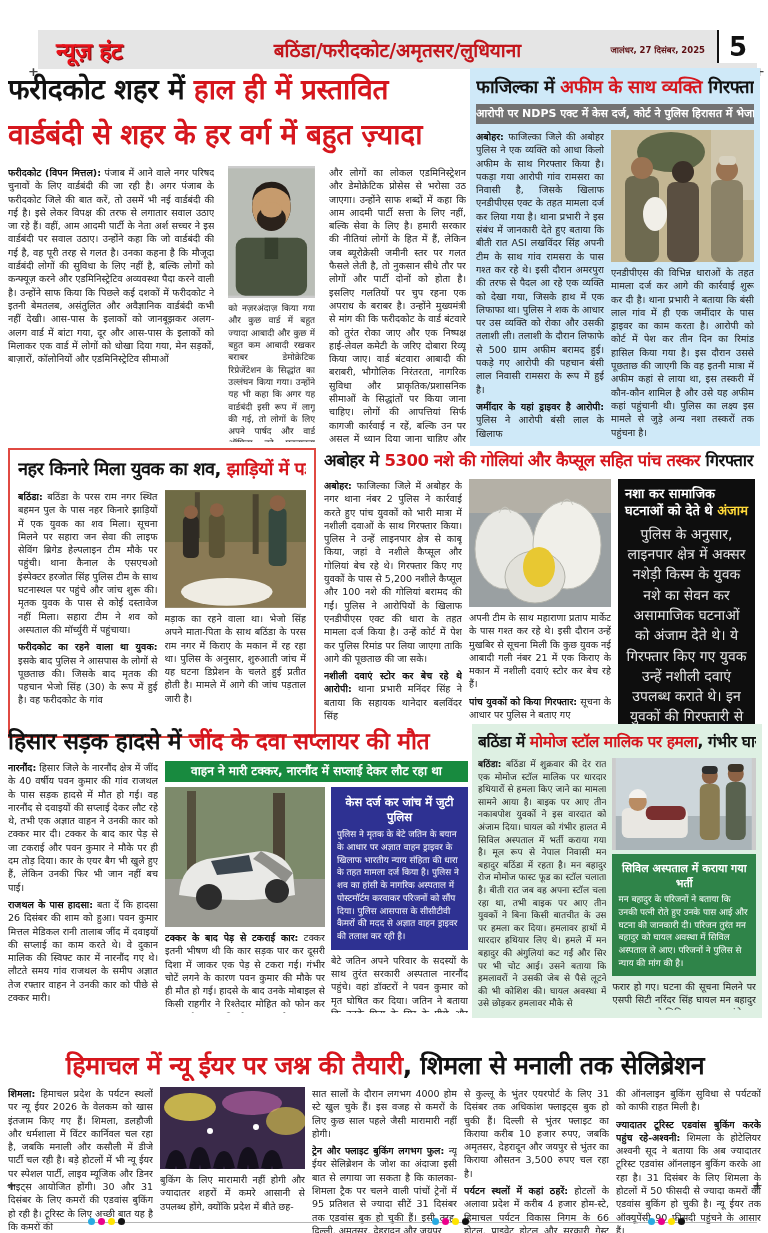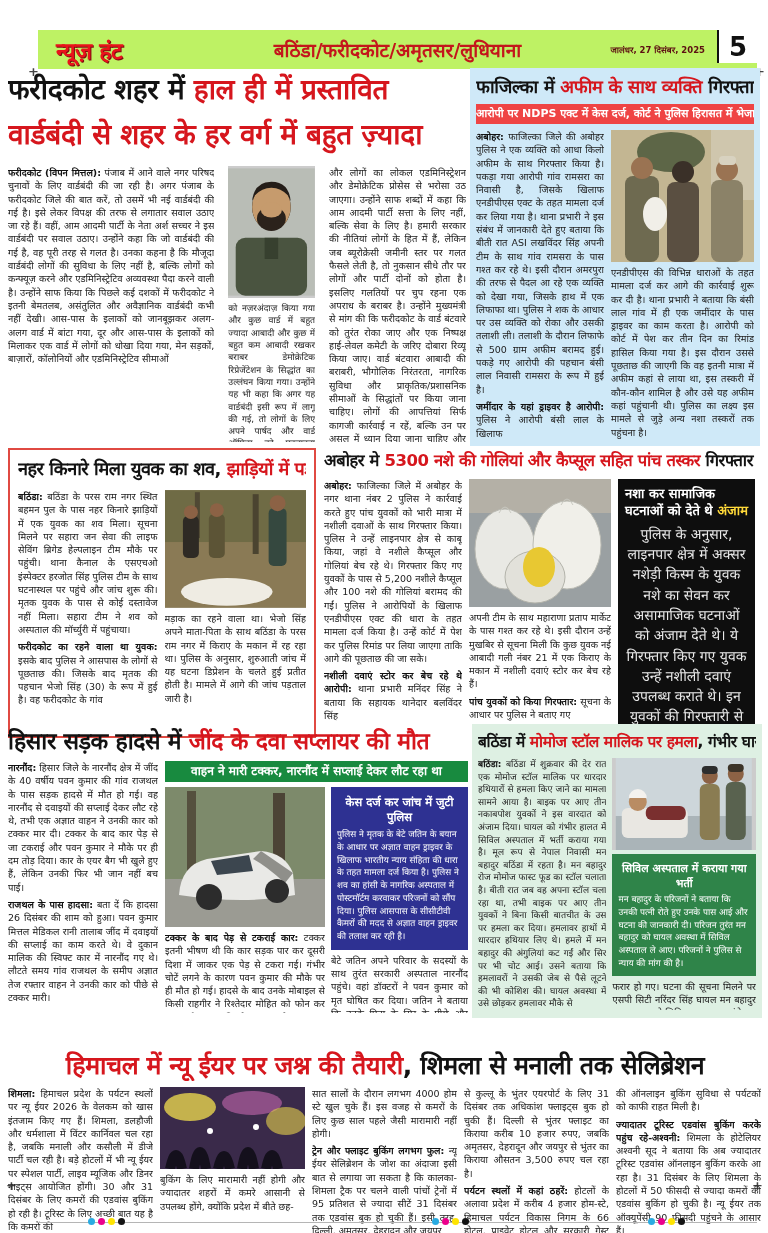--- a/index.html
+++ b/index.html
@@ -8,21 +8,21 @@
   .abs { position:absolute; }
 
   
   .regplus { position:absolute; font-size:13px; color:#444; font-weight:bold; }
   .regline { position:absolute; left:38px; top:1222px; width:719px; height:1px; background:#b5b5b5; }
   .dots { position:absolute; top:1218px; display:flex; gap:3px; }
   .dots i { width:7px; height:7px; border-radius:50%; display:block; }
   .d-c{background:#29abe2}.d-m{background:#ec008c}.d-y{background:#ffe400}.d-k{background:#141414}
 
   
-  .masthead { position:absolute; left:38px; top:30px; width:719px; height:39px; background:#bef264; display:flex; align-items:center; }
+  .masthead { position:absolute; left:38px; top:30px; width:719px; height:39px; background:#e5e5e5; display:flex; align-items:center; }
   .logo { font-size:23px; font-weight:900; color:#e8131b; padding-left:18px; white-space:nowrap;
           text-shadow:1px 1px 0 #7a0d10; letter-spacing:-0.5px; }
   .regions { position:absolute; left:50%; transform:translateX(-50%); font-size:19px; font-weight:900; color:#c3161c; white-space:nowrap; }
   .dateline { position:absolute; right:52px; font-size:8.5px; font-weight:bold; color:#5d0f12; }
   .pagenum { position:absolute; right:0; top:0; width:40px; height:33px; background:#ffffff; border-left:2px solid #111;
              display:flex; align-items:center; justify-content:center; font-size:26px; font-weight:900; color:#111; }
 
   
   .hl { font-weight:800; color:#121212; letter-spacing:-0.3px; }
   .hl .r { color:#d6161d; }
@@ -34,21 +34,21 @@
   .clip { overflow:hidden; }
   .cols { display:flex; }
 
   
   .a1 { left:8px; top:68px; width:458px; height:378px; }
   .a1 .hl { font-size:28px; line-height:1.6; height:92px; overflow:hidden; }
   .a1 .cols { gap:14px; margin-top:6px; height:276px; }
 
   .a2 { left:470px; top:68px; width:290px; height:378px; background:#cfe9f8; padding:6px 6px; }
   .a2 .hl { font-size:18px; text-align:center; height:27px; overflow:hidden; white-space:nowrap; }
-  .a2 .subbar { background:#ef4444; color:#fff; font-size:11px; font-weight:bold; text-align:center;
+  .a2 .subbar { background:#737373; color:#fff; font-size:11px; font-weight:bold; text-align:center;
                 height:20px; line-height:20px; margin-top:3px; white-space:nowrap; overflow:hidden; }
   .a2 .cols { gap:7px; margin-top:6px; height:312px; }
 
   .a3 { left:8px; top:448px; width:308px; height:290px; border:2px solid #e04a42; background:#fff; padding:6px 8px; }
   .a3 .hl { font-size:18px; text-align:center; height:28px; overflow:hidden; white-space:nowrap; letter-spacing:-0.5px; }
   .a3 .cols { gap:7px; margin-top:6px; height:236px; }
 
   .a4 { left:324px; top:448px; width:438px; height:292px; }
   .a4 .hl { font-size:16.5px; text-align:left; height:27px; overflow:hidden; white-space:nowrap; letter-spacing:-0.4px; }
   .a4 .cols { gap:7px; margin-top:4px; height:258px; }

